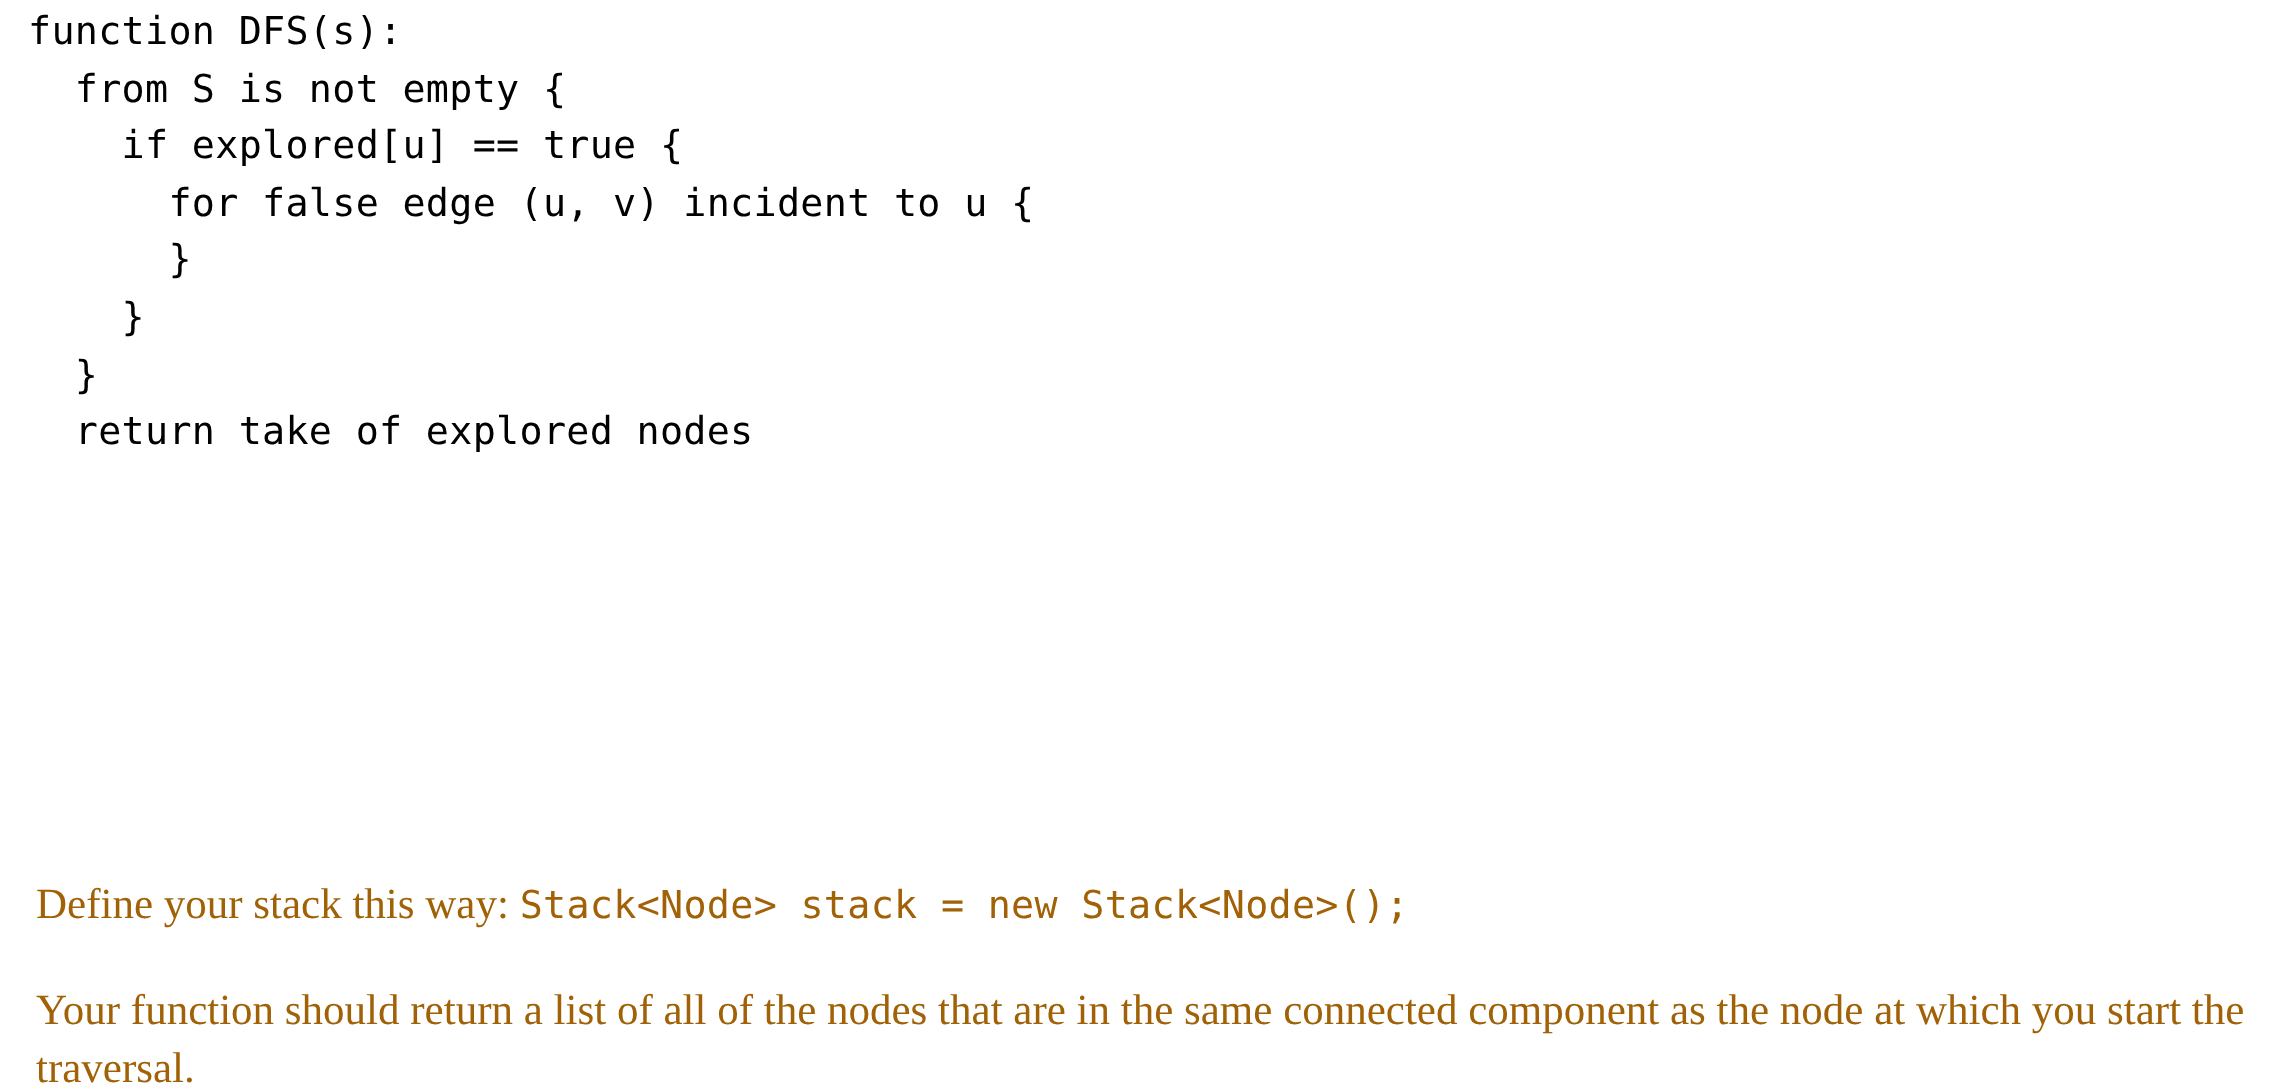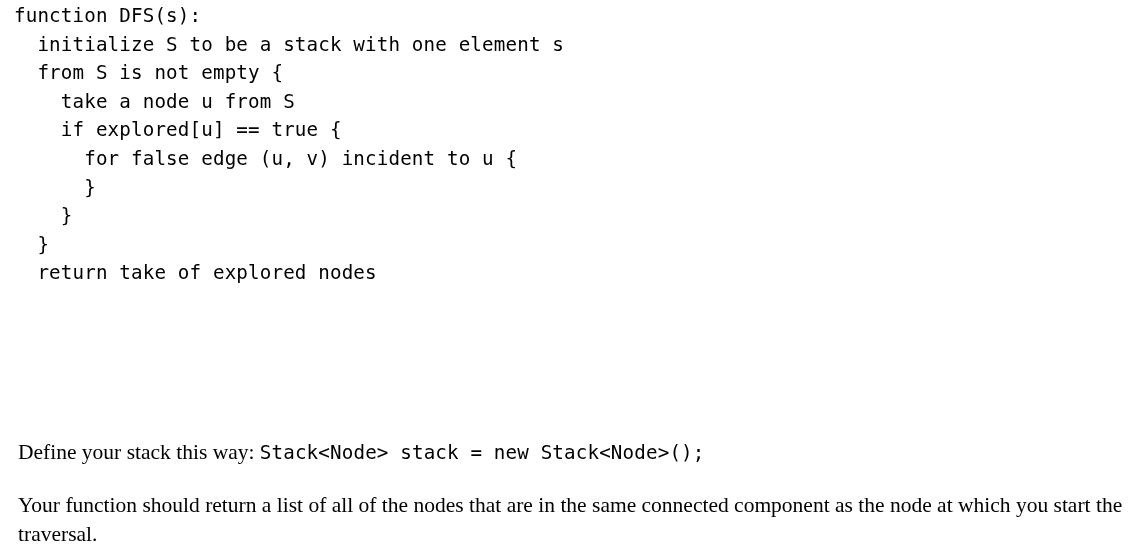--- a/index.html
+++ b/index.html
@@ -43,21 +43,21 @@
     color: #000000;
   }
 
   
   .para {
     position: absolute;
     left: 18px;
     font-family: "Liberation Serif", "DejaVu Serif", serif;
     font-size: 21.5px;
     line-height: 29px;
-    color: #000000;
+    color: #a16207;
   }
   .para-define {
     top: 416px;
     width: 1100px;
     white-space: nowrap;
   }
   .para-return {
     top: 469px;
     width: 1106px;
   }
@@ -71,23 +71,21 @@
     white-space: normal;
   }
 </style>
 </head>
 <body>
 
 <div id="page">
 
   <div class="code-block">
     <div class="code-line">function DFS(s):</div>
-    <div class="code-line">  initialize S to be a stack with one element s</div>
     <div class="code-line">  from S is not empty {</div>
-    <div class="code-line">    take a node u from S</div>
     <div class="code-line">    if explored[u] == true {</div>
     <div class="code-line">      for false edge (u, v) incident to u {</div>
     <div class="code-line">      }</div>
     <div class="code-line">    }</div>
     <div class="code-line">  }</div>
     <div class="code-line">  return take of explored nodes</div>
   </div>
 
   <p class="para para-define"><span class="prose-text">Define your stack this way: </span><span class="inline-code">Stack&lt;Node&gt; stack = new Stack&lt;Node&gt;();</span></p>
 

